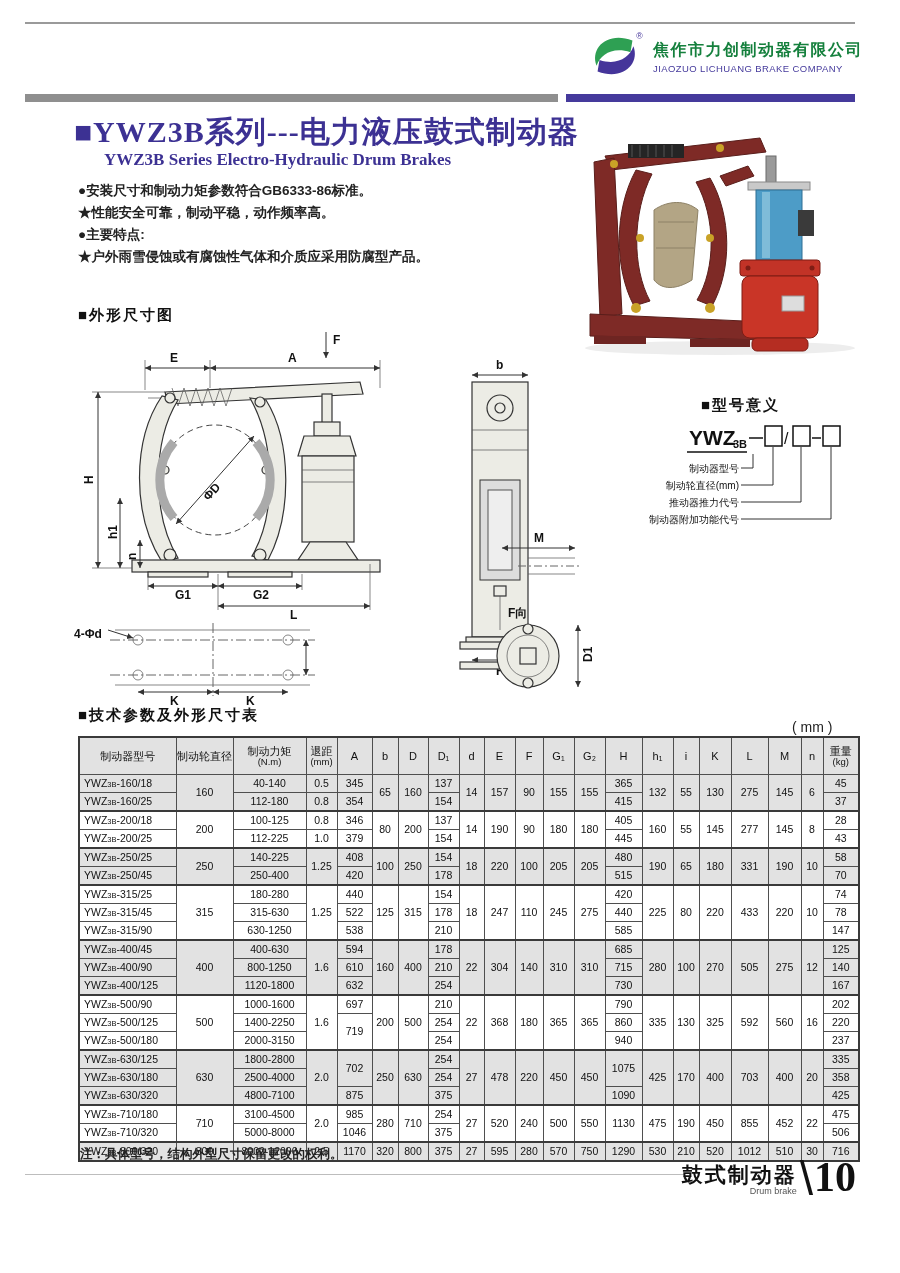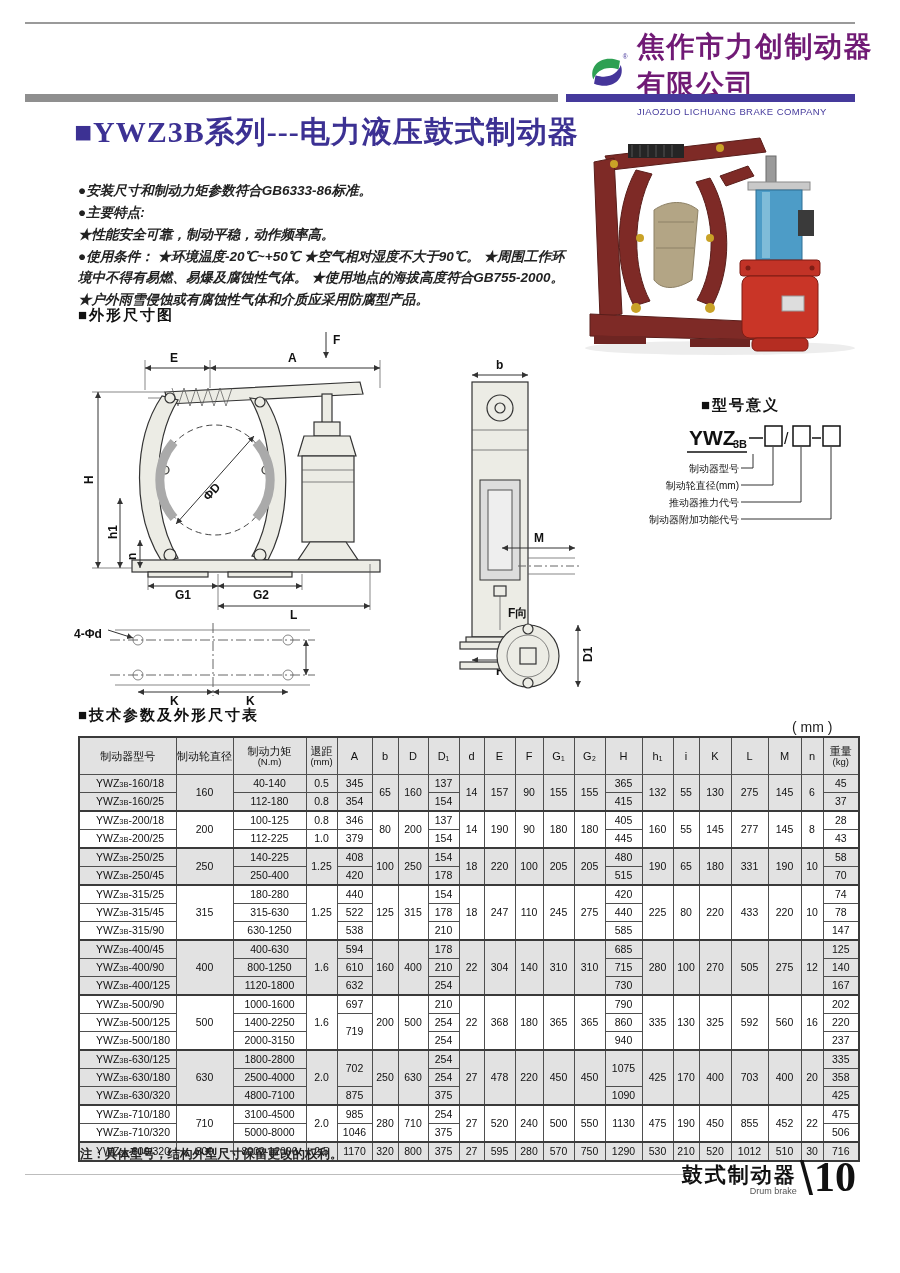--- a/index.html
+++ b/index.html
@@ -1,41 +1,41 @@
 <!DOCTYPE html>
 <html><head>
 <meta charset="utf-8">
 <style>
   html,body{margin:0;padding:0;background:#d8d8d8;}
   .page{position:relative;width:900px;height:1273px;background:#ffffff;margin:0 auto;
         font-family:"Liberation Sans",sans-serif;color:#1d1d1d;overflow:hidden;}
   .top-rule{position:absolute;left:25px;top:22px;width:830px;height:2px;background:#9a9a9a;}
   .logo{position:absolute;left:584px;top:28px;display:flex;align-items:center;gap:7px;}
-  .logo-text .cn{font-size:28px;font-weight:700;color:#701a75;letter-spacing:1.5px;}
+  .logo-text .cn{font-size:16px;font-weight:700;color:#15803d;letter-spacing:1.5px;}
   .logo-text .en{font-size:9.5px;color:#453a9c;letter-spacing:0.4px;margin-top:2px;}
   .bar-gray{position:absolute;left:25px;top:94px;width:533px;height:8px;background:#8f8f8f;}
   .bar-purple{position:absolute;left:566px;top:94px;width:289px;height:8px;background:#453a9c;}
   .title-cn{position:absolute;left:74px;top:112px;font-family:"Liberation Serif",serif;
             font-weight:700;font-size:30px;color:#3c3193;letter-spacing:1px;}
   .title-en{position:absolute;left:104px;top:150px;font-family:"Liberation Serif",serif;
             font-weight:700;font-size:17px;color:#3c3193;}
   .intro{position:absolute;left:78px;top:180px;width:496px;}
-  .intro ul{list-style:none;margin:0;padding:0;font-style:italic;}
+  .intro ul{list-style:none;margin:0;padding:0;}
   .intro li{font-size:13.5px;font-weight:600;color:#222;line-height:1.62;}
   .sec-title{position:absolute;font-size:15px;font-weight:700;color:#111;letter-spacing:2px;}
   .unit{position:absolute;left:792px;top:719px;font-size:14px;color:#222;}
   .spec{position:absolute;left:78px;top:736px;}
   table{border-collapse:collapse;table-layout:fixed;width:780px;border:2px solid #3a3a3a;}
   th,td{border:1px solid #4f4f4f;text-align:center;font-size:10.5px;color:#111;
         height:17px;padding:0;line-height:1.1;white-space:nowrap;overflow:hidden;}
   thead th{height:36px;background:#e2e2e2;font-weight:400;}
   .ht{font-size:11px;} .hs{font-size:9.5px;}
   tr.shade td{background:#e2e2e2;}
   tr.gs td{border-top:2px solid #3a3a3a;}
-  td.model{text-align:left;padding-left:16px;}
+  td.model{text-align:left;padding-left:4px;}
   .mst{font-size:7.5px;}
   .note{position:absolute;left:80px;top:1146px;font-size:12.5px;font-weight:600;color:#222;}
   .footer-rule{position:absolute;left:25px;top:1174px;width:660px;height:1px;background:#bdbdbd;}
   .footer{position:absolute;right:44px;top:1156px;display:flex;align-items:flex-start;}
   .f-txt{margin-top:8px;text-align:right;}
   .f-cn{font-size:21px;font-weight:700;color:#111;letter-spacing:2px;line-height:1;}
   .f-en{font-size:9px;color:#555;margin-top:1px;}
   .f-slash{font-size:48px;font-weight:400;color:#111;line-height:0.95;margin:0 1px 0 3px;}
   .f-num{font-family:"Liberation Serif",serif;font-size:42px;font-weight:700;color:#111;line-height:1;}
   svg text{font-family:"Liberation Sans",sans-serif;}
@@ -60,27 +60,27 @@
     <div class="logo-text">
       <div class="cn">焦作市力创制动器有限公司</div>
       <div class="en">JIAOZUO LICHUANG BRAKE COMPANY</div>
     </div>
   </div>
 
   <div class="bar-gray"></div>
   <div class="bar-purple"></div>
 
   <div class="title-cn">■YWZ3B系列---电力液压鼓式制动器</div>
+  <div class="title-en">YWZ3B Series Electro-Hydraulic Drum Brakes</div>
 
   <div class="intro">
     <ul>
         <li>●安装尺寸和制动力矩参数符合GB6333-86标准。</li>
+        <li>★性能安全可靠，制动平稳，动作频率高。</li>
         <li>●主要特点:</li>
-        <li>★性能安全可靠，制动平稳，动作频率高。</li>
-        <li>●使用条件： ★环境温度-20℃~+50℃  ★空气相对湿度不大于90℃。 ★周围工作环境中不得有易燃、易爆及腐蚀性气体。 ★使用地点的海拔高度符合GB755-2000。</li>
         <li>★户外雨雪侵蚀或有腐蚀性气体和介质应采用防腐型产品。</li>
       </ul>
   </div>
 
   <svg width="310" height="240" viewBox="0 0 310 240" style="position:absolute;left:570px;top:118px;">
     <ellipse cx="150" cy="230" rx="135" ry="7" fill="#ededed"></ellipse>
     <polygon points="35,38 190,20 196,34 41,52" fill="#7e2a26" stroke="#591e1b"></polygon>
     <rect x="58" y="26" width="56" height="14" fill="#252525"></rect>
     <line x1="62" y1="27" x2="62" y2="39" stroke="#555"></line>
       <line x1="70" y1="27" x2="70" y2="39" stroke="#555"></line>

